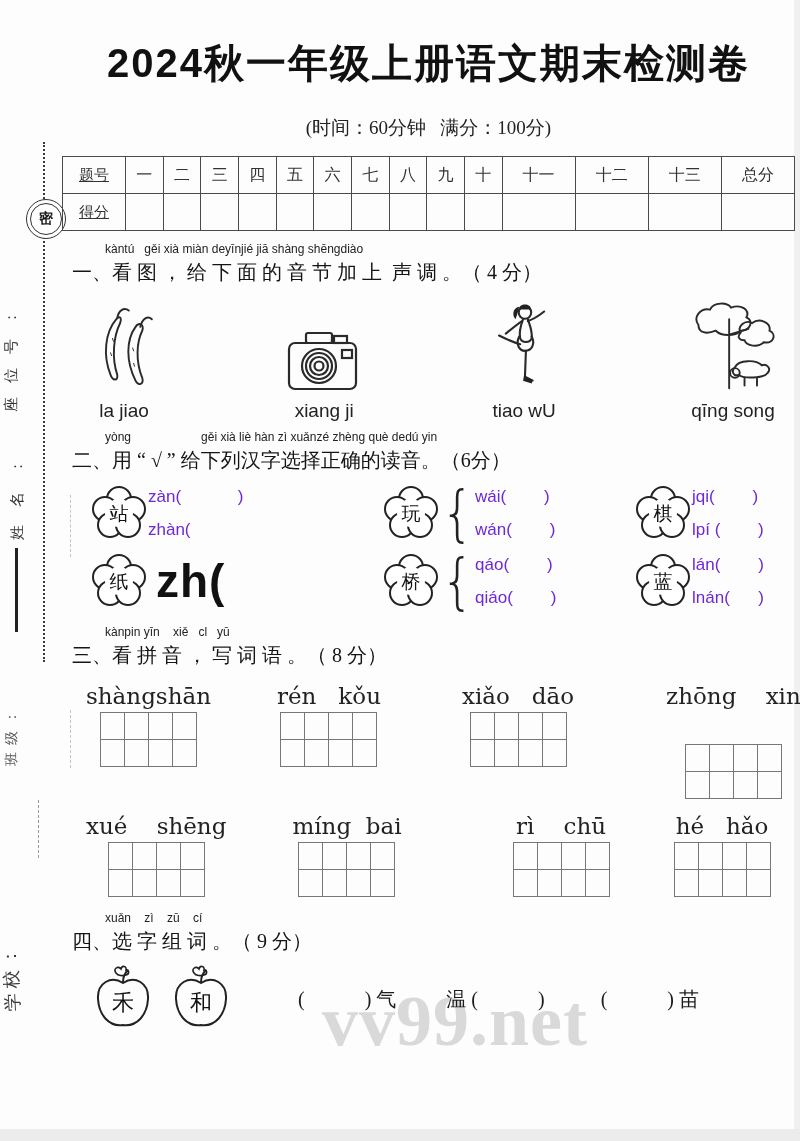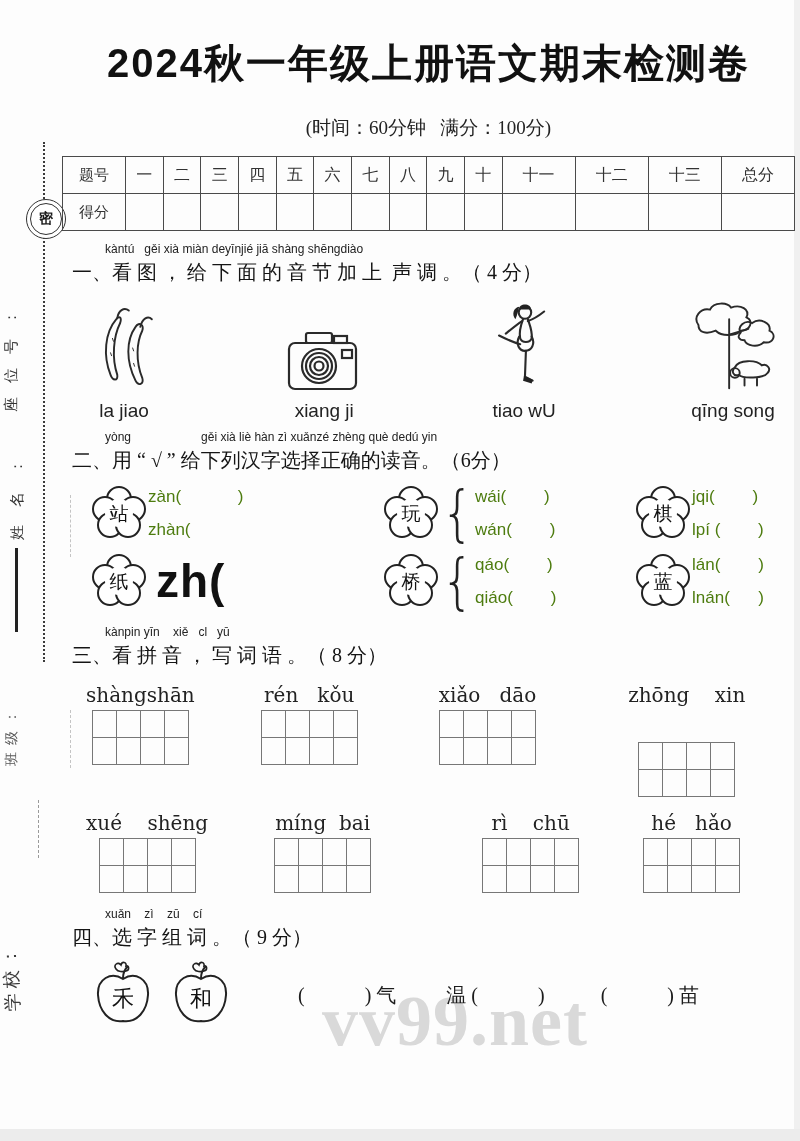--- a/index.html
+++ b/index.html
@@ -33,41 +33,41 @@
 
   
   .content{position:absolute;left:62px;top:0;width:733px;z-index:2;}
   .title{margin-top:36px;text-align:center;font-size:40px;font-weight:900;letter-spacing:2px;color:#111;}
   .subtitle{margin-top:24px;text-align:center;font-size:19px;white-space:pre;
             font-family:"Liberation Serif",serif;color:#222;}
 
   table.score{margin-top:15px;width:100%;border-collapse:collapse;
               font-family:"Liberation Serif",serif;color:#333;}
   table.score td{border:1px solid #4a4a4a;height:36px;text-align:center;font-size:16px;padding:0;}
-  table.score td.corner{width:62px;font-size:15px;}
+  table.score td.corner{width:62px;font-size:15px;text-decoration:underline;}
 
   .pyline{margin-top:11px;margin-left:43px;font-size:12px;white-space:pre;color:#222;}
   .heading{margin-top:3px;margin-left:10px;font-size:20px;color:#151515;white-space:pre;
            font-family:"Liberation Serif",serif;}
 
   .figrow{display:flex;margin-top:10px;padding:0 14px 0 30px;justify-content:space-between;}
   .figcol{display:flex;flex-direction:column;align-items:center;}
   .figcol .pic{height:100px;display:flex;align-items:flex-end;}
   .figlabel{margin-top:4px;font-size:19px;white-space:pre;color:#222;}
 
   .sec2-grid{display:grid;grid-template-columns:292px 252px 189px;margin-left:28px;margin-top:6px;row-gap:2px;}
   .s2item{display:flex;align-items:center;}
   .s2item .brace{font-size:52px;font-weight:100;color:#222;margin:0 1px;transform:scaleY(1.15);
                  font-family:"DejaVu Sans",sans-serif;}
-  .opts{display:flex;flex-direction:column;font-size:17px;line-height:1.95;white-space:pre;color:#4d7c0f;}
+  .opts{display:flex;flex-direction:column;font-size:17px;line-height:1.95;white-space:pre;color:#6d28d9;}
   .bigopt{font-size:46px;font-weight:600;margin-left:8px;color:#111;letter-spacing:1px;}
 
   .wordrow{display:flex;margin-top:14px;}
   .wgroup{display:flex;flex-direction:column;align-items:center;}
-  .wlabel{font-size:20px;white-space:pre;margin-bottom:3px;font-family:"DejaVu Serif",serif;color:#222;}
+  .wlabel{font-size:23px;white-space:pre;margin-bottom:3px;font-family:"DejaVu Serif",serif;color:#222;}
   table.wgrid{border-collapse:collapse;border:1.5px solid #555;}
   table.wgrid td{width:23px;height:26px;border:1px solid #777;padding:0;}
 
   .applerow{display:flex;align-items:center;margin-top:10px;margin-left:30px;}
   .blank{font-size:20px;white-space:pre;font-family:"Liberation Serif",serif;color:#1c1c1c;}
   .b1{margin-left:66px;} .b2{margin-left:50px;} .b3{margin-left:56px;}
 
   svg{display:block;}
 </style>
 </head>

